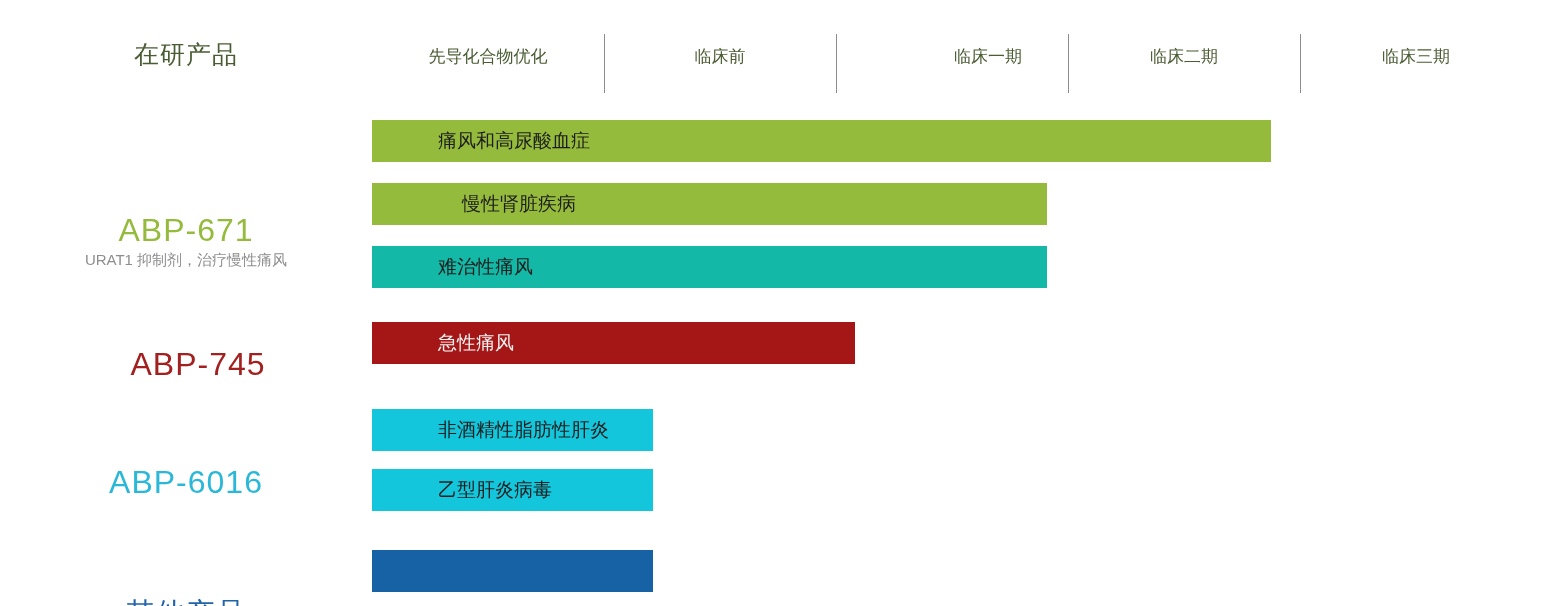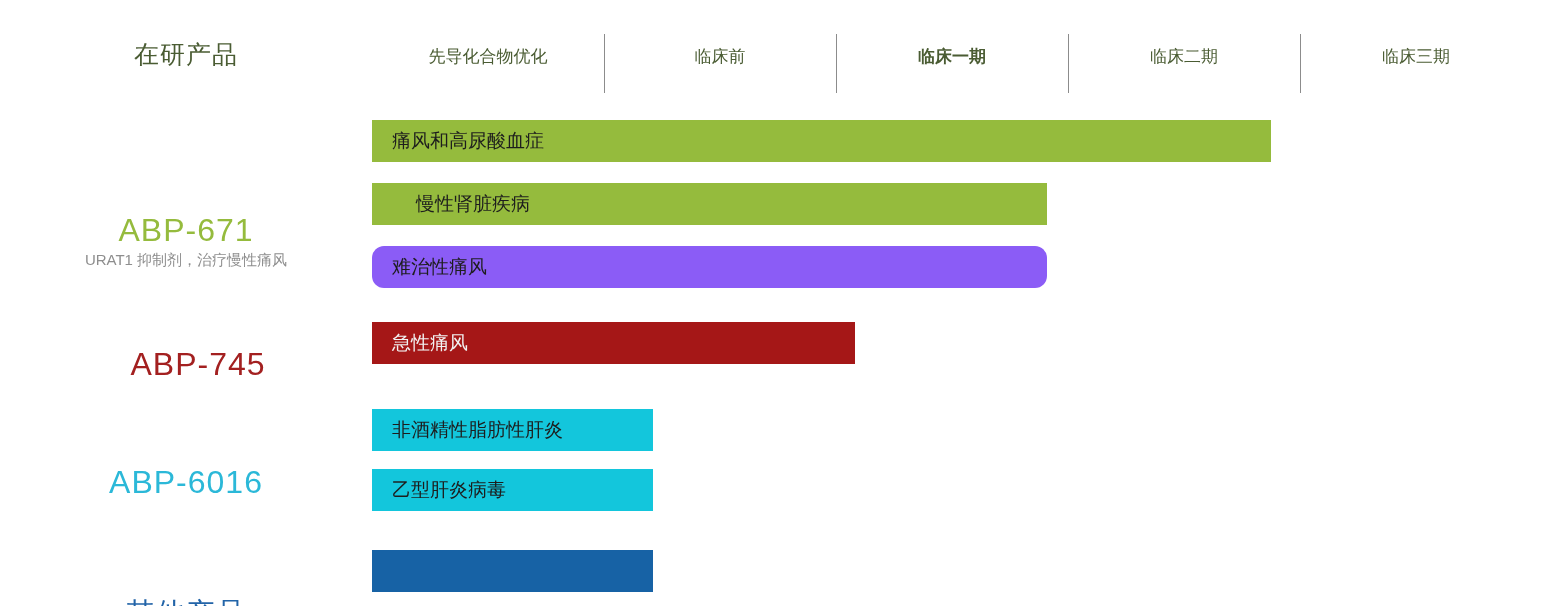--- a/index.html
+++ b/index.html
@@ -76,34 +76,35 @@
     left: 372px;
     height: 42px;
     display: flex;
     align-items: center;
   }
   .bar .bar-text {
     font-size: 19px;
     color: #1d1d1d;
     padding-left: 20px;
     white-space: nowrap;
+    margin-left: 46px;
   }
   .bar.dark .bar-text { color: #f2f2f2; }
 </style>
 </head>
 <body>
 
 <div id="pipeline-root">
 
   <div class="header-title">在研产品</div>
 
   <div id="stage-headers">
       <div class="stage-header" style="left: 348px; width: 280px;">先导化合物优化</div>
       <div class="stage-header" style="left: 580px; width: 280px;">临床前</div>
-      <div class="stage-header" style="left: 812px; width: 280px; font-weight: bold;">临床一期</div>
+      <div class="stage-header" style="left: 848px; width: 280px;">临床一期</div>
       <div class="stage-header" style="left: 1044px; width: 280px;">临床二期</div>
       <div class="stage-header" style="left: 1276px; width: 280px;">临床三期</div>
     </div>
   <div id="stage-dividers">
       <div class="stage-divider" style="left: 604px; background: rgb(140, 140, 140);"></div>
       <div class="stage-divider" style="left: 836px; background: rgb(140, 140, 140);"></div>
       <div class="stage-divider" style="left: 1068px; background: rgb(140, 140, 140);"></div>
       <div class="stage-divider" style="left: 1300px; background: rgb(140, 140, 140);"></div>
     </div>
   <div id="row-labels">
@@ -121,21 +122,21 @@
         <span class="code" style="color: rgb(34, 100, 168);">其他产品</span>
       </div>
     </div>
   <div id="bars">
       <div class="bar" style="left: 372px; width: 899px; top: 120px; background: rgb(149, 187, 61);">
         <span class="bar-text">痛风和高尿酸血症</span>
       </div>
       <div class="bar" style="left: 372px; width: 675px; top: 183px; background: rgb(149, 187, 61); padding-left: 24px;">
         <span class="bar-text">慢性肾脏疾病</span>
       </div>
-      <div class="bar" style="left: 372px; width: 675px; top: 246px; background: #8b5cf6; border-radius: 12px;">
+      <div class="bar" style="left: 372px; width: 675px; top: 246px; background: #14b8a6;">
         <span class="bar-text">难治性痛风</span>
       </div>
       <div class="bar dark" style="left: 372px; width: 483px; top: 322px; background: rgb(165, 23, 23);">
         <span class="bar-text">急性痛风</span>
       </div>
       <div class="bar" style="left: 372px; width: 281px; top: 409px; background: rgb(19, 198, 220);">
         <span class="bar-text">非酒精性脂肪性肝炎</span>
       </div>
       <div class="bar" style="left: 372px; width: 281px; top: 469px; background: rgb(19, 198, 220);">
         <span class="bar-text">乙型肝炎病毒</span>

